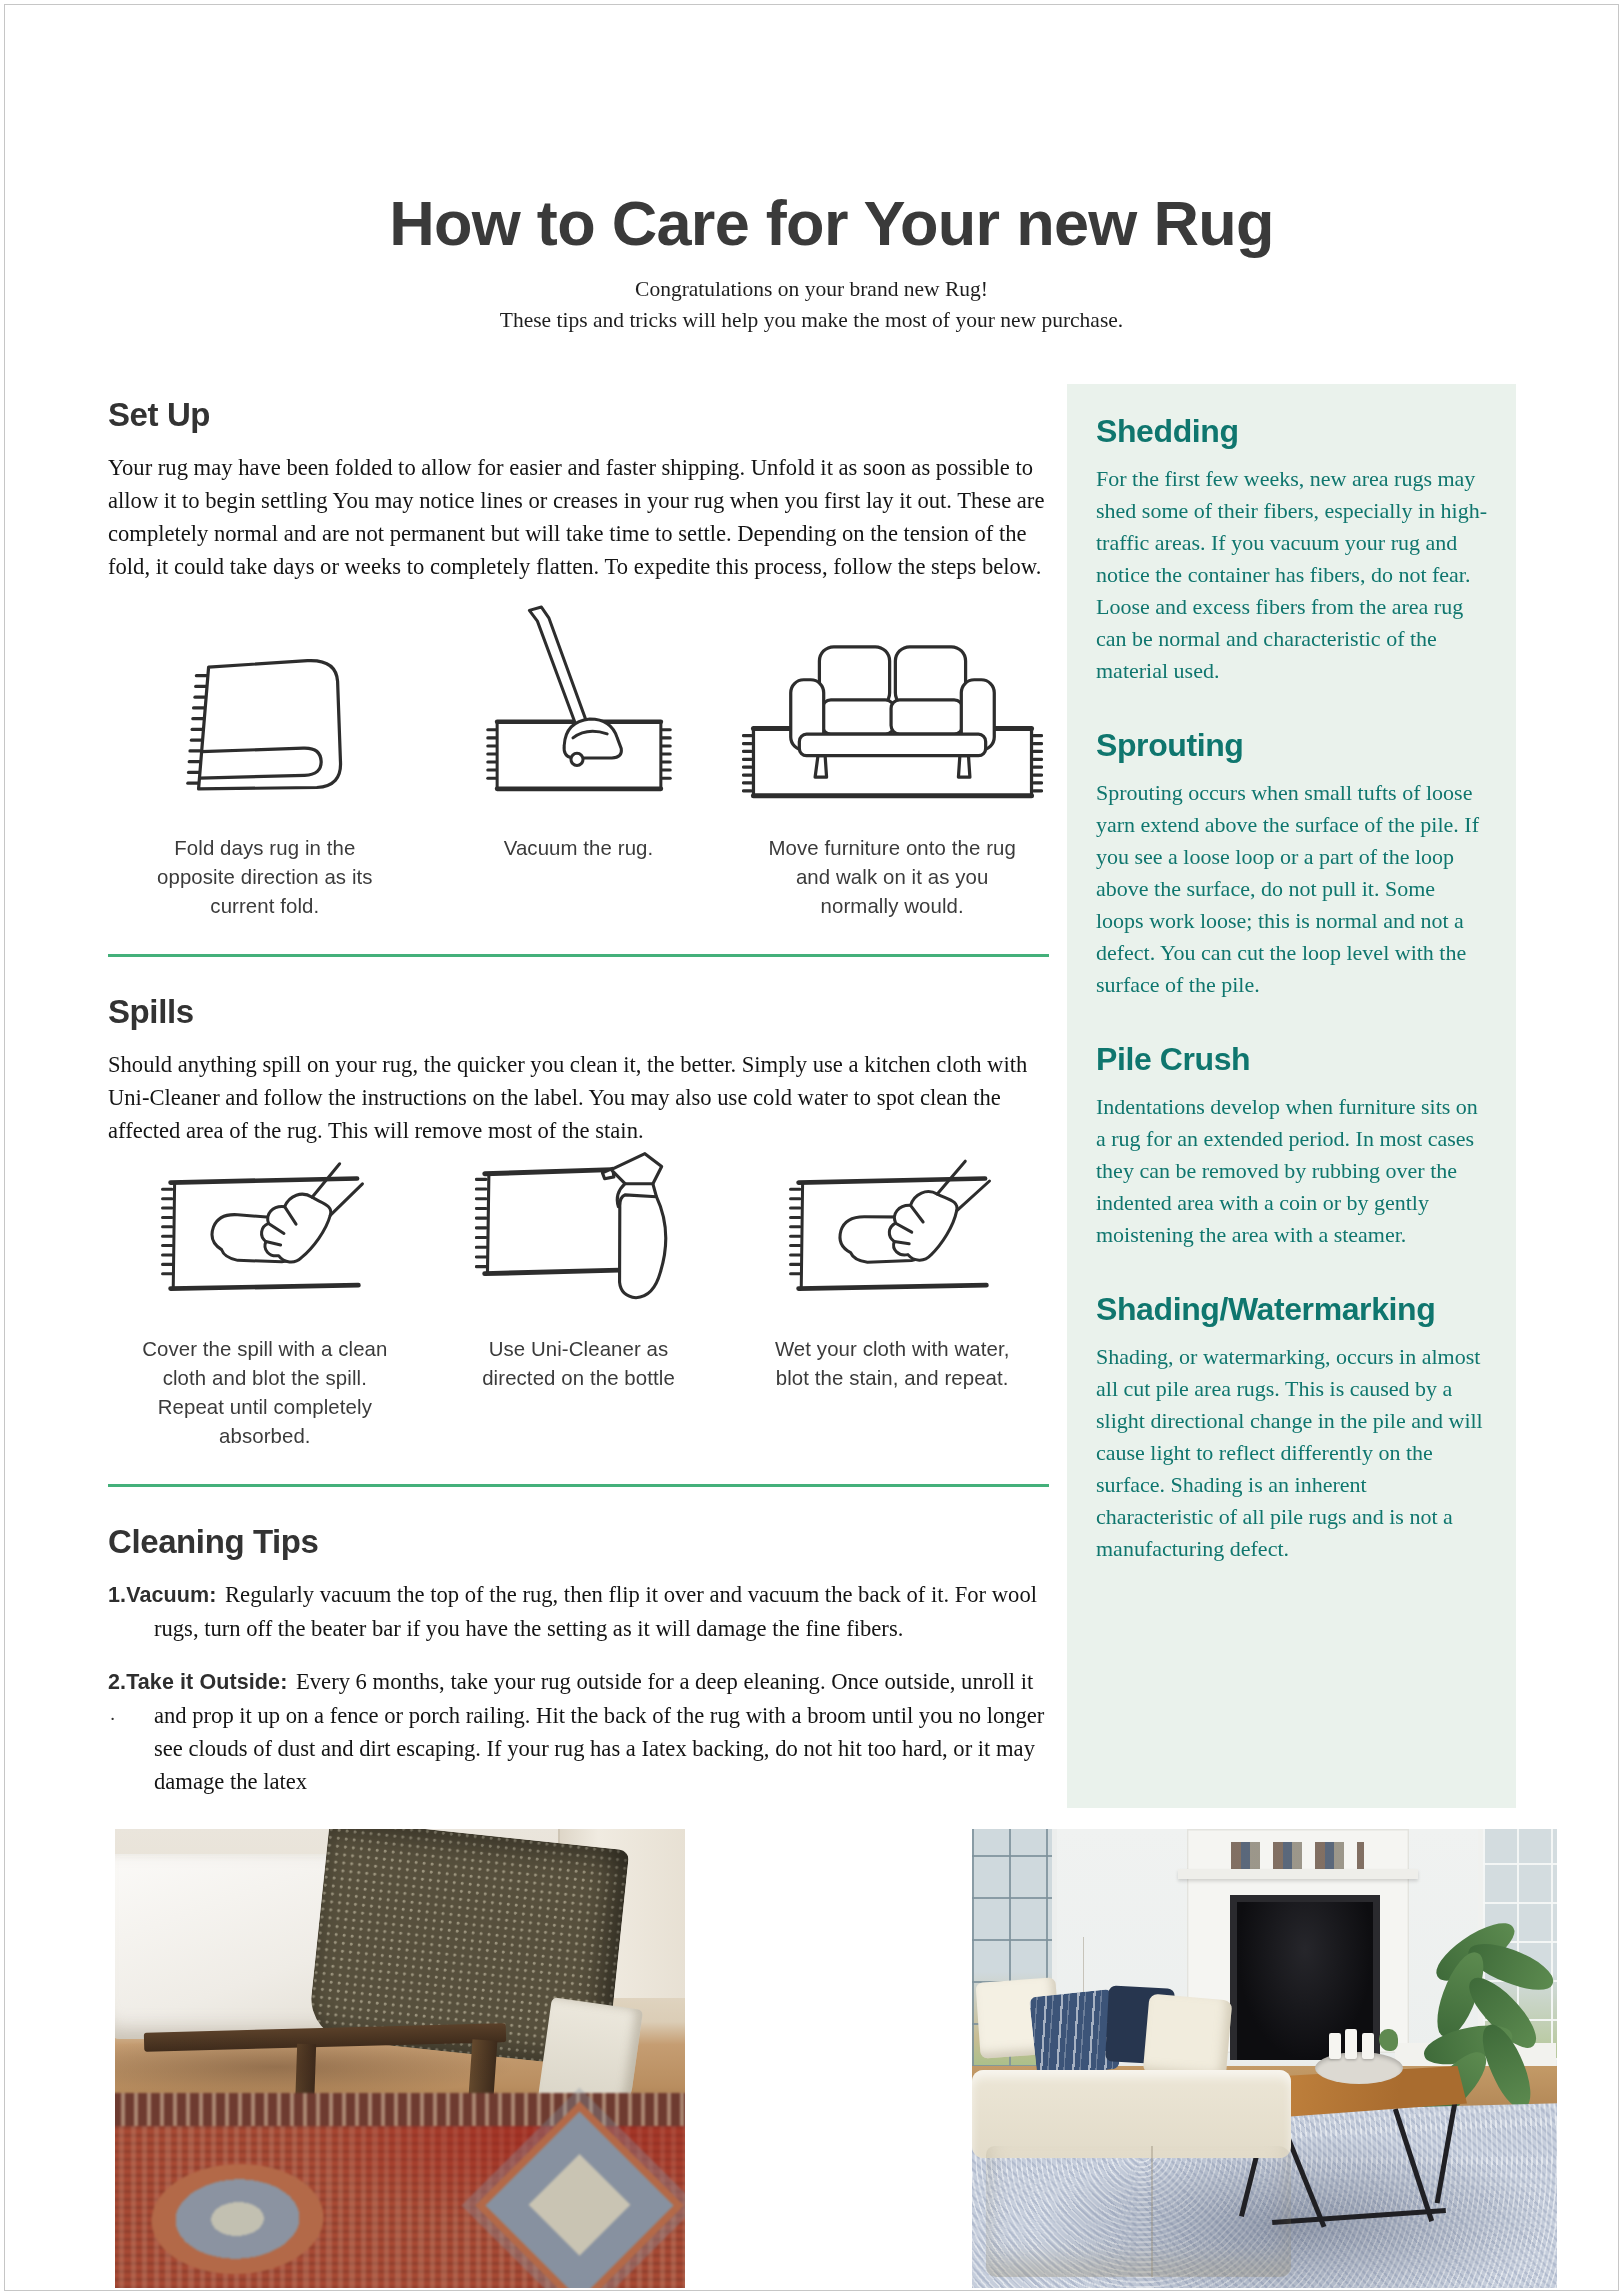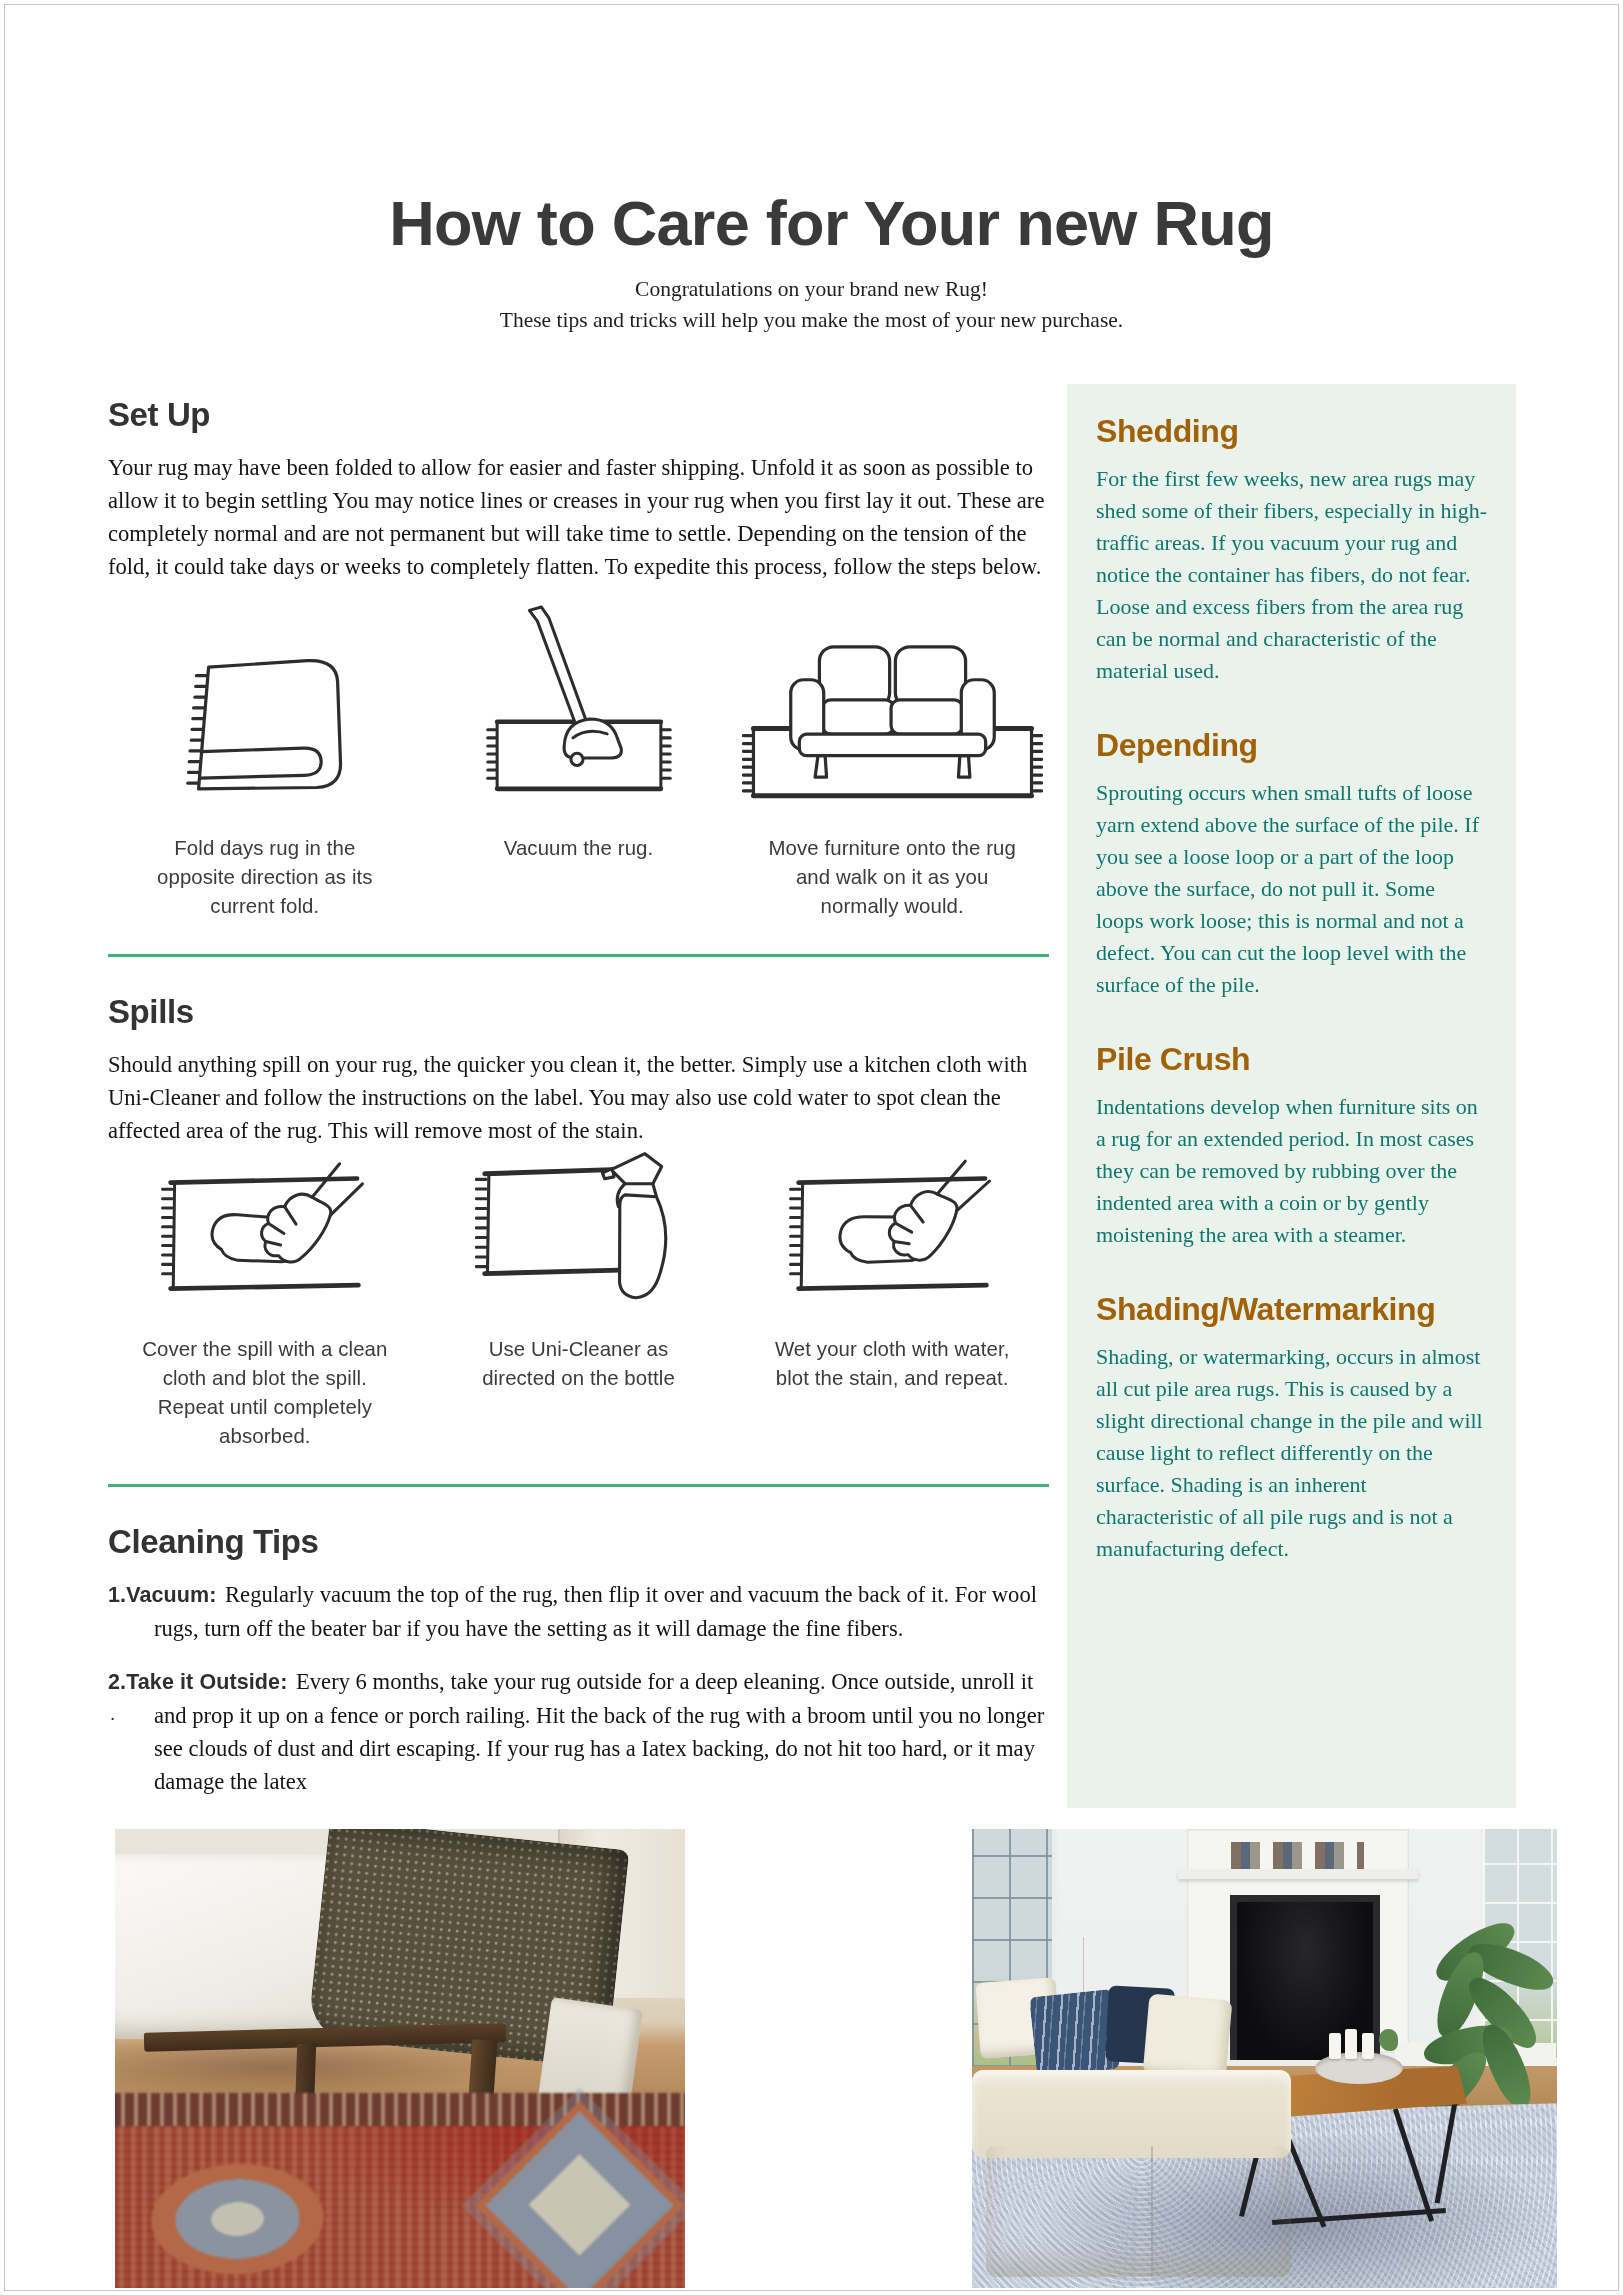--- a/index.html
+++ b/index.html
@@ -50,21 +50,21 @@
   }
   .stray-mark{position:absolute;left:1.4px;top:37px;font-size:18.7px;text-indent:0;color:#333;}
 
   
   .sidebar{
     position:absolute;left:1067px;top:384px;width:449px;height:1424px;
     box-sizing:border-box;padding:29px 29px 21.5px 29px;
   }
   .side-sec{margin-bottom:40px;}
   .side-sec:last-child{margin-bottom:0;}
-  .side-heading{font-size:32px;font-weight:700;color:#a16207;margin:0 0 13px 0;letter-spacing:-0.4px;}
+  .side-heading{font-size:32px;font-weight:700;color:#0f766e;margin:0 0 13px 0;letter-spacing:-0.4px;}
   .side-body{
     font-family:"Liberation Serif", serif;font-size:22px;line-height:32px;color:#0f766e;margin:0;
   }
 
   
   svg.lineart{display:block;}
 
   
   .photo{position:absolute;top:1829px;height:459px;overflow:hidden;background:#ddd;}
   .photo *{position:absolute;}
@@ -378,21 +378,21 @@
     </div>
   </div>
 </div>
 
 <div class="sidebar" style="background: rgb(234, 242, 236);">
   <div class="side-sec">
     <h2 class="side-heading">Shedding</h2>
     <p class="side-body">For the first few weeks, new area rugs may shed some of their fibers, especially in high-traffic areas. If you vacuum your rug and notice the container has fibers, do not fear. Loose and excess fibers from the area rug can be normal and characteristic of the material used.</p>
   </div>
   <div class="side-sec">
-    <h2 class="side-heading">Depending</h2>
+    <h2 class="side-heading">Sprouting</h2>
     <p class="side-body">Sprouting occurs when small tufts of loose yarn extend above the surface of the pile. If you see a loose loop or a part of the loop above the surface, do not pull it. Some loops work loose; this is normal and not a defect. You can cut the loop level with the surface of the pile.</p>
   </div>
   <div class="side-sec">
     <h2 class="side-heading">Pile Crush</h2>
     <p class="side-body">Indentations develop when furniture sits on a rug for an extended period. In most cases they can be removed by rubbing over the indented area with a coin or by gently moistening the area with a steamer.</p>
   </div>
   <div class="side-sec">
     <h2 class="side-heading">Shading/Watermarking</h2>
     <p class="side-body">Shading, or watermarking, occurs in almost all cut pile area rugs. This is caused by a slight directional change in the pile and will cause light to reflect differently on the surface. Shading is an inherent characteristic of all pile rugs and is not a manufacturing defect.</p>
   </div>

